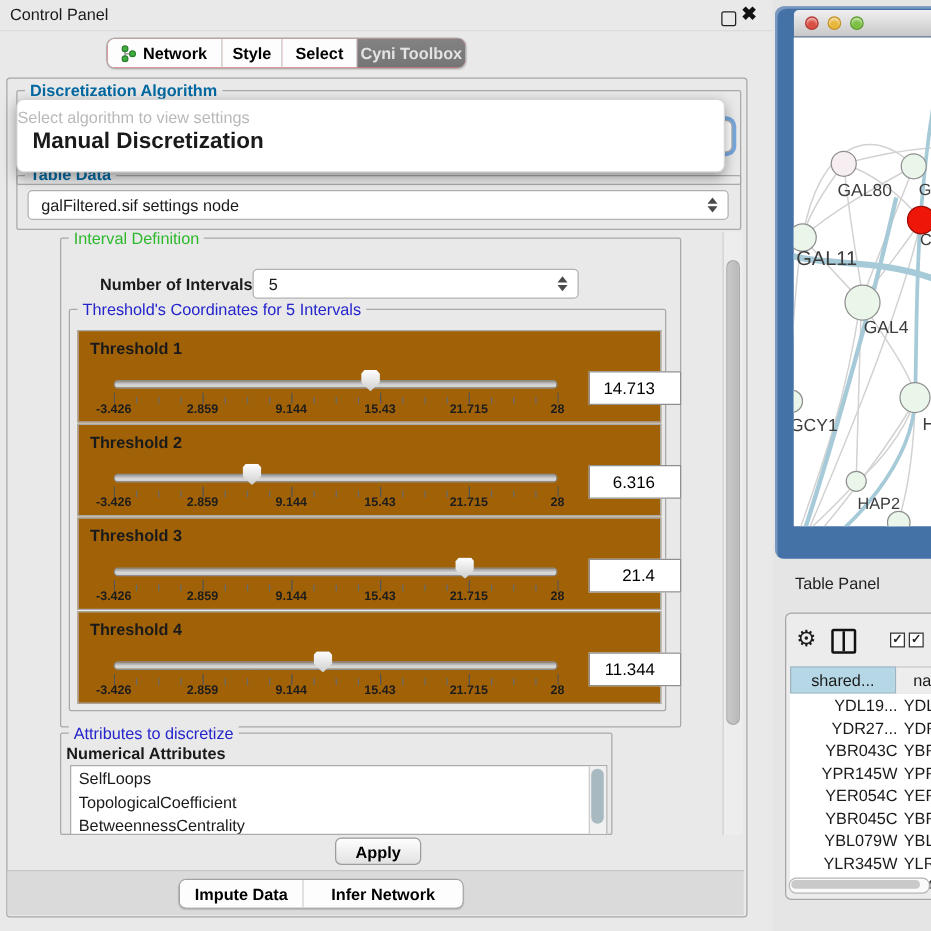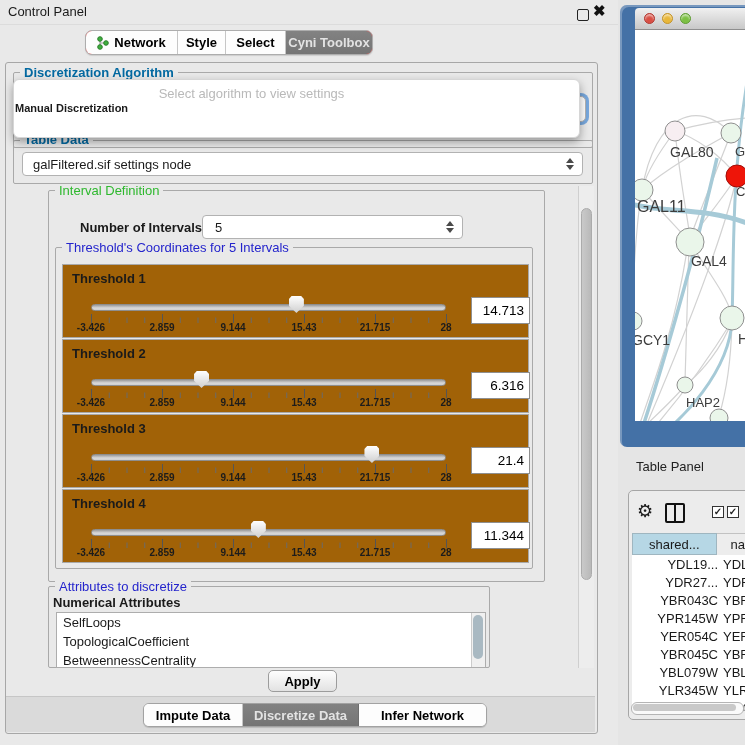--- a/index.html
+++ b/index.html
@@ -32,22 +32,22 @@
   .combo .lbl{padding-left:10px;flex:1;white-space:nowrap;overflow:hidden}
   .updown{width:9px;margin-right:8px;display:flex;flex-direction:column;align-items:center;gap:2px}
   .updown i{width:0;height:0;border-left:4px solid transparent;border-right:4px solid transparent}
   .updown i.up{border-bottom:5px solid #4a4a4a}
   .updown i.dn{border-top:5px solid #4a4a4a}
   #algo-combo{left:20px;top:96px;width:566px;height:26px;border-radius:5px;
               box-shadow:0 0 0 3px rgba(90,150,216,.8);z-index:2}
   
   #algo-popup{left:13px;top:79px;width:565px;height:57px;background:#fff;border-radius:6px;z-index:5;
               border:1px solid #d6d6d6;box-shadow:0 4px 10px rgba(0,0,0,.35)}
-  #popup-hint{position:absolute;top:6px;left:0;width:475px;text-align:center;font-size:13px;color:#b9b9b9}
-  .popup-opt{position:absolute;left:1px;font-size:11px;white-space:nowrap;cursor:pointer}
+  #popup-hint{position:absolute;top:6px;left:0;width:475px;text-align:left;font-size:13px;color:#b9b9b9}
+  .popup-opt{position:absolute;left:12px;font-size:18px;white-space:nowrap;cursor:pointer}
   #popup-opt0{top:22px;font-weight:700}
   #popup-opt1{top:38px}
   
   #outer-sb{left:578px;top:186px;width:15px;height:482px;background:#ededed;border-left:1px solid #cfcfcf}
   #outer-sb .th{position:absolute;left:2px;top:22px;width:11px;height:372px;border-radius:6px;
                 background:linear-gradient(90deg,#c9c9c9,#b9b9b9);border:1px solid #ababab;box-sizing:border-box;cursor:pointer}
   
   #noi-label{left:80px;top:220px;font-size:13px;font-weight:700}
   #noi-spinner{left:202px;top:215px;width:261px;height:24px}
   
@@ -56,21 +56,21 @@
   .t-track{position:absolute;left:28px;top:39px;width:355px;height:7px;border-radius:4px;
            background:linear-gradient(#9b9b9b,#d8d8d8 60%,#cfcfcf);border:1px solid #8e8e8e;box-sizing:border-box;cursor:pointer}
   .t-thumb{position:absolute;top:31px;width:15px;height:17px;cursor:pointer;
            background:linear-gradient(#fefefe,#cfcfcf);
            clip-path:polygon(18% 0,82% 0,100% 18%,100% 58%,50% 100%,0 58%,0 18%);
            filter:drop-shadow(0 0 1px #777)}
   .t-ticks{position:absolute;left:28px;top:49px}
   .t-ticklabels{position:absolute;left:28px;top:57px;width:356px;height:12px}
   .t-ticklabels span{position:absolute;transform:translateX(-50%);font-size:10px;font-weight:700;color:#1c1c1c;white-space:nowrap}
   .t-value{position:absolute;left:408px;top:32px;width:50px;height:23px;border:1px solid #8f8f8f;background:#fff;
-           font-family:"Liberation Sans",sans-serif;font-size:13.5px;text-align:right;padding-right:5px}
+           font-family:"Liberation Sans",sans-serif;font-size:13.5px;text-align:right;padding-right:20px}
   
   #attr-sub{left:53px;top:595px;font-size:13px;font-weight:700}
   #attr-list{left:56px;top:612px;width:428px;height:54px;background:#fff;border:1px solid #adadad;overflow:hidden}
   .attr-item{font-size:13px;line-height:19px;padding-left:6px;white-space:nowrap;cursor:pointer}
   #attr-sb{position:absolute;right:0;top:0;width:13px;height:100%;background:#f0f0f0;border-left:1px solid #ccc}
   #attr-sb .th{position:absolute;left:1px;top:2px;width:10px;height:44px;border-radius:5px;background:#a9b9c2;cursor:pointer}
   
   #apply-btn{left:268px;top:670px;width:69px;height:22px;border:1px solid #9c9c9c;border-radius:5px;
              background:linear-gradient(#fefefe,#e2e2e2);font-size:13px;font-weight:600;
              font-family:"Liberation Sans",sans-serif;cursor:pointer}
@@ -341,23 +341,20 @@
 
 <div class="abs" id="outer-sb">
   <div class="th"></div>
 </div>
 
 <button class="abs" id="apply-btn">Apply</button>
 <div class="abs" id="footer-band"></div>
 <div class="abs" id="footer-tabs">
     <div class="seg" style="width: 99px;">
       <span>Impute Data</span>
-    </div>
-    <div class="seg sel" style="width: 116px;">
-      <span>Discretize Data</span>
     </div>
     <div class="seg" style="width: 127px;">
       <span>Infer Network</span>
     </div>
   </div>
 
 <div class="abs" id="right-bg"></div>
 <div class="abs" id="net-frame"></div>
 <div class="abs" id="net-titlebar">
   <span class="tl" style="background:#d94f44;border:1px solid #b03a33"></span>

